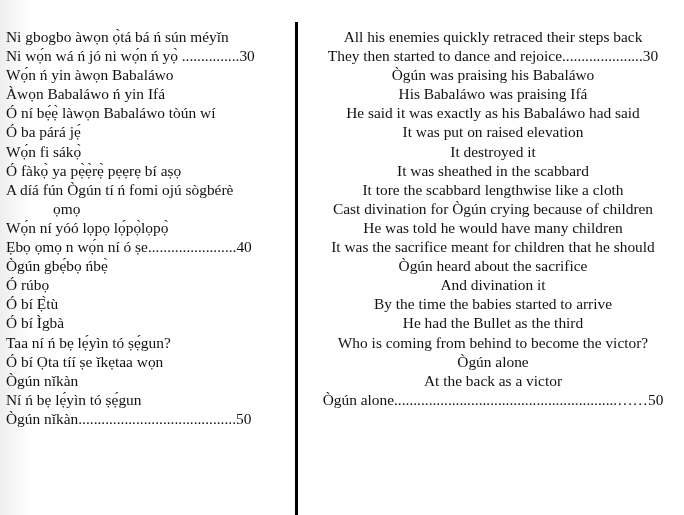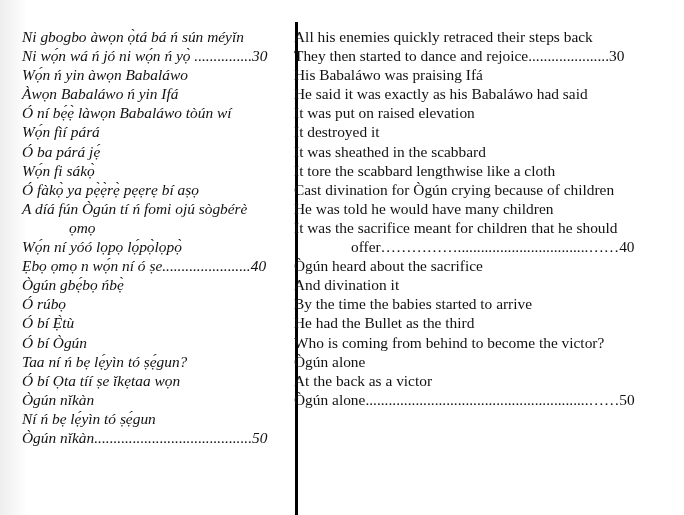--- a/index.html
+++ b/index.html
@@ -19,27 +19,27 @@
       position: absolute;
       left: 0; top: 0;
       width: 28px; height: 515px;
       background: linear-gradient(to right, #eeeeee, #ffffff);
     }
     .col {
       position: absolute;
       top: 27px;
     }
     .col-left {
-      left: 22px;
+      left: 6px;
       width: 282px;
-      font-style: italic;
     }
     .col-right {
-      left: 294px;
+      left: 308px;
       width: 370px;
+      text-align: center;
     }
     .divider {
       position: absolute;
       left: 295px;
       top: 22px;
       width: 3px;
       height: 493px;
       background: #000000;
     }
     .line {
@@ -59,54 +59,53 @@
 <body>
 
 <div class="edge-shade"></div>
 
 <div class="col col-left">
   <div class="line">Ni gbogbo àwọn ọ̀tá bá ń sún méyǐn</div>
   <div class="line">Ni wọ́n wá ń jó ni wọ́n ń yọ̀ ...............30</div>
   <div class="line">Wọ́n ń yin àwọn Babaláwo</div>
   <div class="line">Àwọn Babaláwo ń yin Ifá</div>
   <div class="line">Ó ní bẹ́ẹ̀ làwọn Babaláwo tòún wí</div>
-  <div class="line">Wọ́n fìí párá</div>
   <div class="line">Ó ba párá jẹ́</div>
   <div class="line">Wọ́n fi sákọ̀</div>
   <div class="line">Ó fàkọ̀ ya pẹ̀ẹ̀rẹ̀ pẹẹrẹ bí aṣọ</div>
   <div class="line">A díá fún Ògún tí ń fomi ojú sògbérè</div>
   <div class="line indent">ọmọ</div>
   <div class="line">Wọ́n ní yóó lọpọ lọ́pọ̀lọpọ̀</div>
   <div class="line">Ẹbọ ọmọ n wọ́n ní ó ṣe.......................40</div>
   <div class="line">Ògún gbẹ́bọ ńbẹ̀</div>
   <div class="line">Ó rúbọ</div>
   <div class="line">Ó bí Ẹ̀tù</div>
-  <div class="line">Ó bí Ògún</div>
+  <div class="line">Ó bí Ìgbà</div>
   <div class="line">Taa ní ń bẹ lẹ́yìn tó ṣẹ́gun?</div>
   <div class="line">Ó bí Ọta tíí ṣe ǐkẹtaa wọn</div>
   <div class="line">Ògún nǐkàn</div>
   <div class="line">Ní ń bẹ lẹ́yìn tó ṣẹ́gun</div>
   <div class="line">Ògún nǐkàn.........................................50</div>
 </div>
 
 <div class="divider"></div>
 
 <div class="col col-right">
   <div class="line">All his enemies quickly retraced their steps back</div>
   <div class="line">They then started to dance and rejoice.....................30</div>
+  <div class="line">Ògún was praising his Babaláwo</div>
   <div class="line">His Babaláwo was praising Ifá</div>
   <div class="line">He said it was exactly as his Babaláwo had said</div>
   <div class="line">It was put on raised elevation</div>
   <div class="line">It destroyed it</div>
   <div class="line">It was sheathed in the scabbard</div>
   <div class="line">It tore the scabbard lengthwise like a cloth</div>
   <div class="line">Cast divination for Ògún crying because of children</div>
   <div class="line">He was told he would have many children</div>
   <div class="line">It was the sacrifice meant for children that he should</div>
-  <div class="line indent-right">offer……………..................................……40</div>
   <div class="line">Ògún heard about the sacrifice</div>
   <div class="line">And divination it</div>
   <div class="line">By the time the babies started to arrive</div>
   <div class="line">He had the Bullet as the third</div>
   <div class="line">Who is coming from behind to become the victor?</div>
   <div class="line">Ògún alone</div>
   <div class="line">At the back as a victor</div>
   <div class="line">Ògún alone..........................................................……50</div>
 </div>
 

